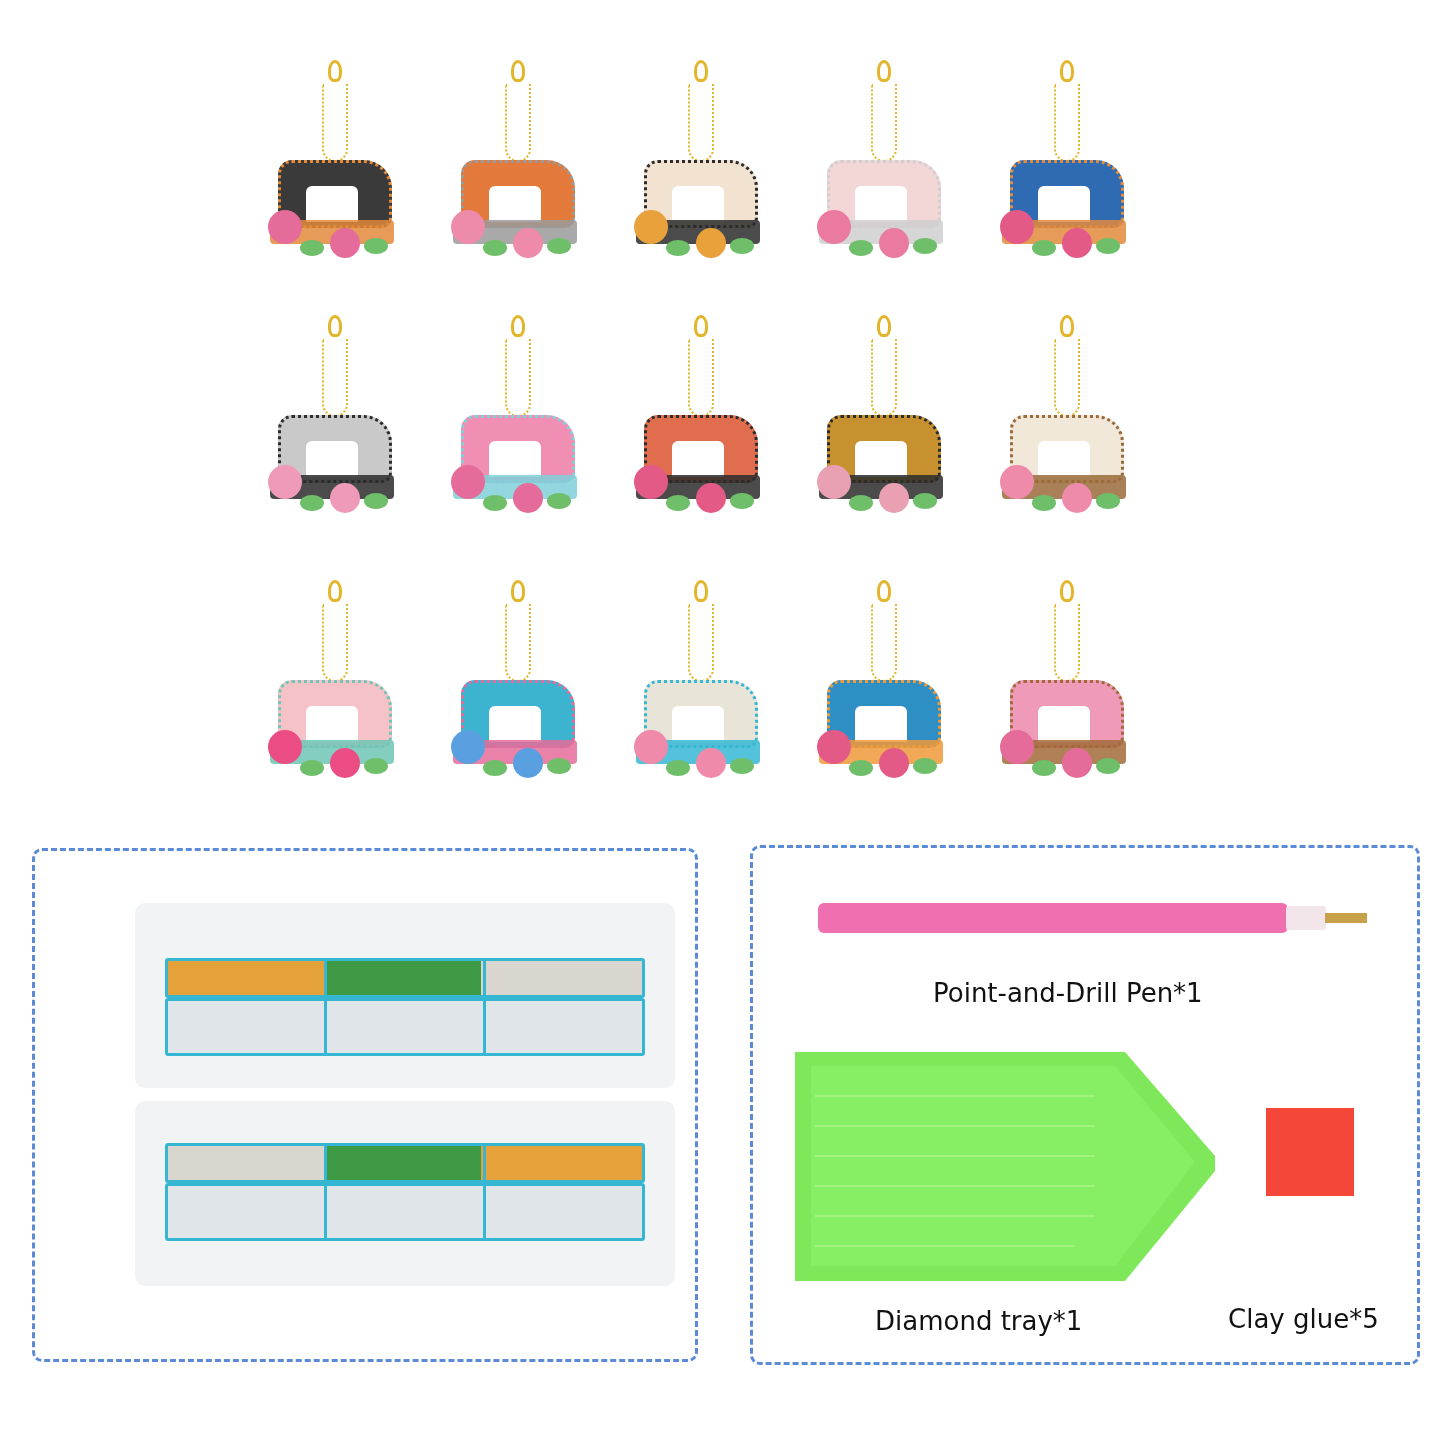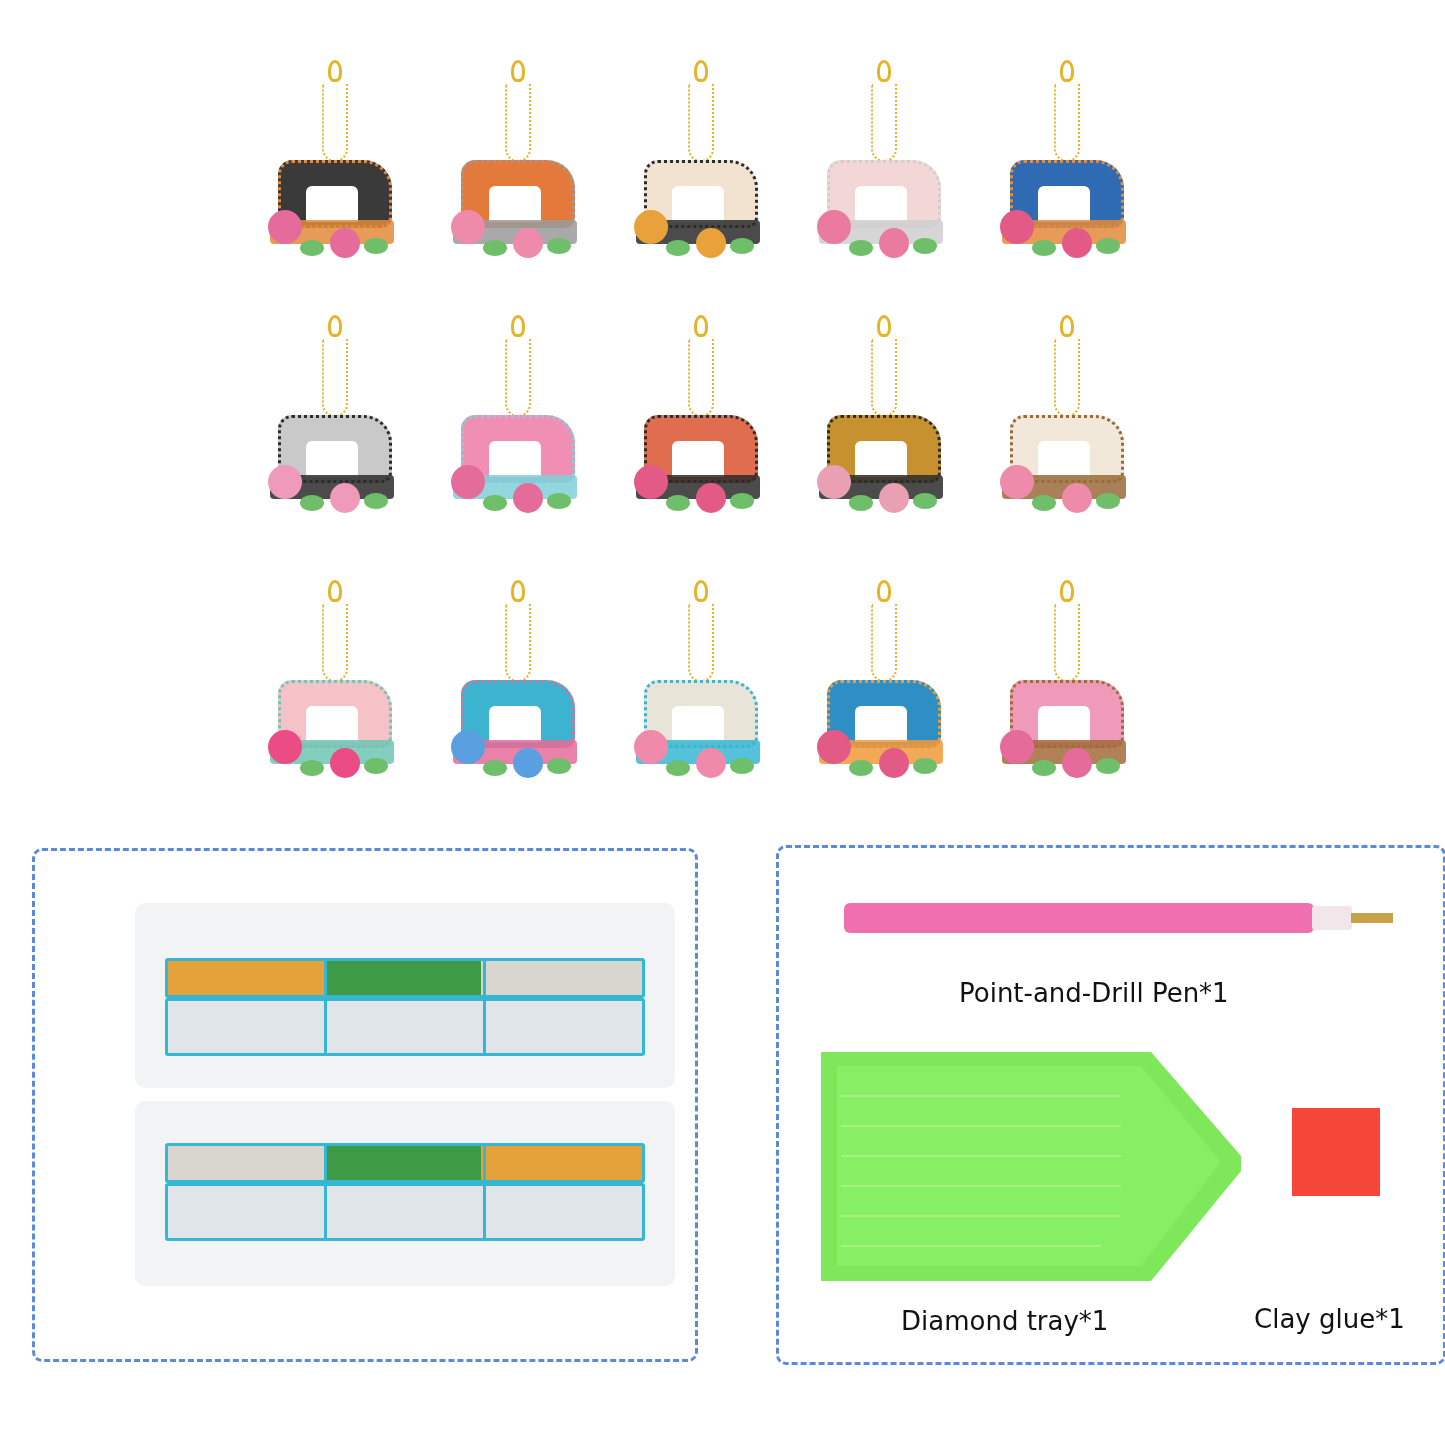--- a/index.html
+++ b/index.html
@@ -242,34 +242,34 @@
         <div></div>
       </div>
     <div class="box-row box-lower" style="top:82px;height:58px;">
         <div></div>
         <div></div>
         <div></div>
       </div>
   </div>
 </div>
 
-<div class="panel" style="left:776px;top:845px;width:670px;height:520px;">
+<div class="panel" style="left:750px;top:845px;width:670px;height:520px;">
   <div style="position:absolute;left:65px;top:55px;width:470px;height:30px;background:#f06fb0;border-radius:6px;"></div>
   <div style="position:absolute;left:533px;top:58px;width:40px;height:24px;background:#f2e6ea;border-radius:3px;"></div>
   <div style="position:absolute;left:572px;top:65px;width:42px;height:10px;background:#c7a24a;"></div>
   <div class="caption" style="left:180px;top:130px;">Point-and-Drill Pen*1</div>
 
   <svg style="position:absolute;left:42px;top:198px;" width="420" height="250" viewBox="0 0 420 250">
     <polygon points="0,6 330,6 420,110 420,125 330,235 0,235" fill="#7ee85a"></polygon>
     <polygon points="16,20 320,20 400,116 320,220 16,220" fill="#86ef64"></polygon>
     <g stroke="#a3f37e" stroke-width="2">
       <line x1="20" y1="50" x2="300" y2="50"></line>
         <line x1="20" y1="80" x2="300" y2="80"></line>
       <line x1="20" y1="110" x2="300" y2="110"></line>
         <line x1="20" y1="140" x2="300" y2="140"></line>
       <line x1="20" y1="170" x2="300" y2="170"></line>
         <line x1="20" y1="200" x2="280" y2="200"></line>
     </g>
   </svg>
   <div style="position:absolute;left:513px;top:260px;width:88px;height:88px;background:#f5463a;"></div>
   <div class="caption" style="left:122px;top:458px;text-align:center;">Diamond tray*1</div>
-  <div class="caption" style="left:475px;top:456px;">Clay glue*1</div>
+  <div class="caption" style="left:475px;top:456px;">Clay glue*5</div>
 </div>
 
 </body></html>

